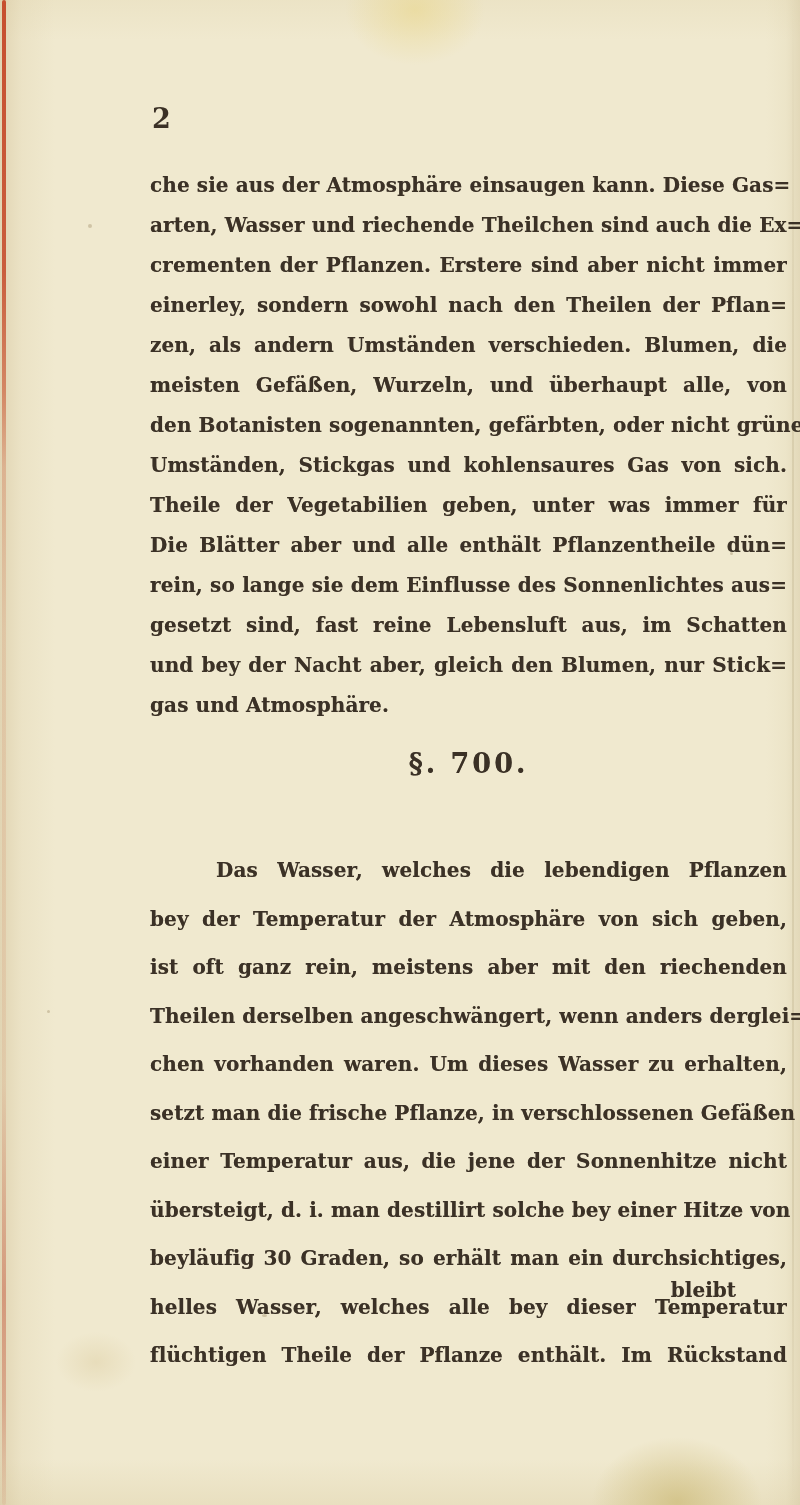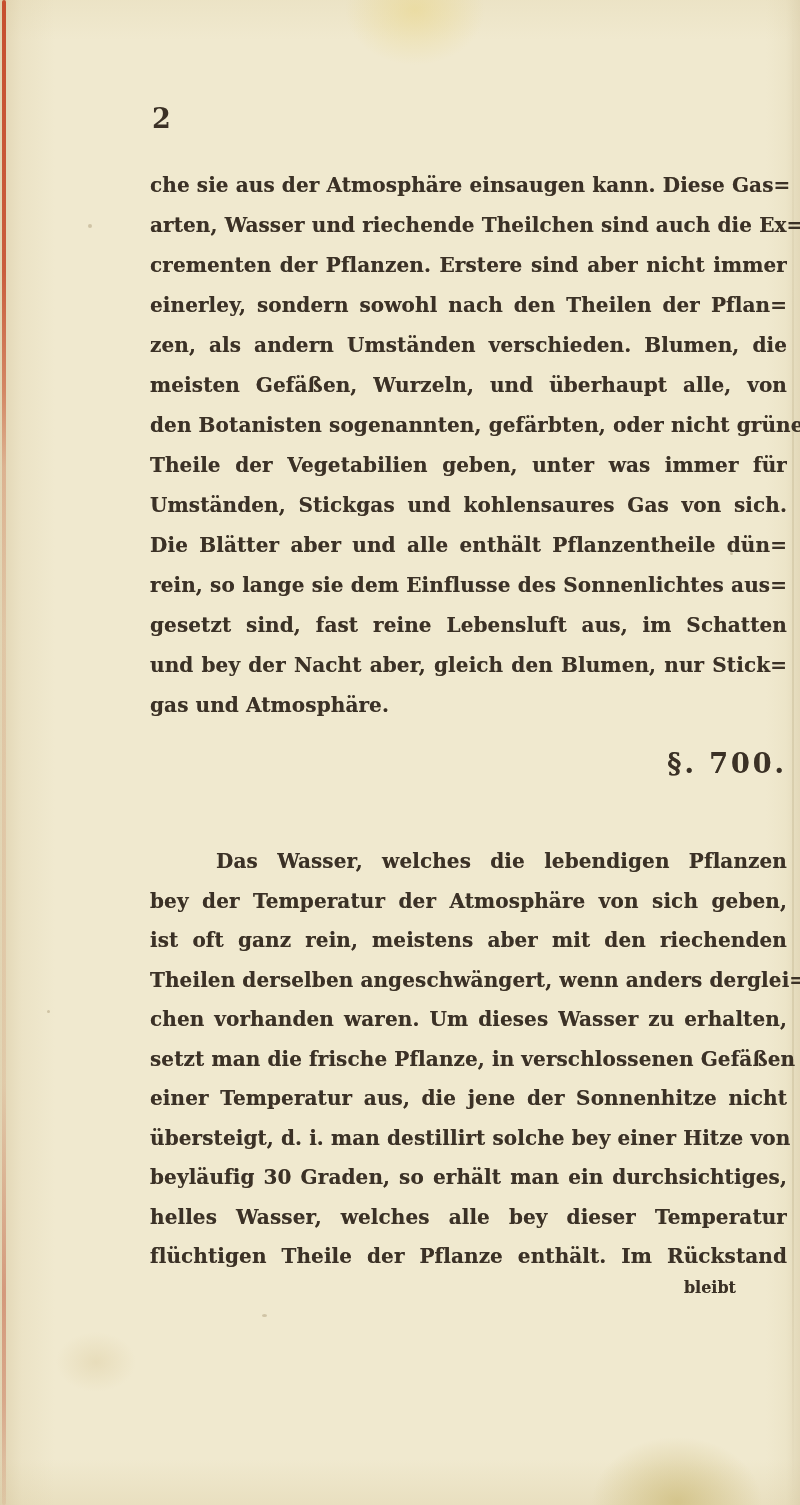--- a/index.html
+++ b/index.html
@@ -78,44 +78,44 @@
     height: 40px;
     line-height: 40px;
     font-size: 20px;
     font-weight: bold;
     letter-spacing: 0.1px;
     text-align: justify;
     text-align-last: justify;
     white-space: nowrap;
     text-shadow: 0 0 0.5px rgba(59,49,38,0.55);
   }
-  #para2 .tline { height: 39.5px; line-height: 39.5px; }
+  #para2 .tline { height: 39.5px; line-height: 39.5px; margin-top: 9px; }
   .tline.last {
     text-align-last: left;
   }
   .tline.indent {
     padding-left: 66px;
     width: 571px;
   }
   .section-heading {
     position: absolute;
     left: 150px;
     top: 748px;
     width: 637px;
-    text-align: right;
+    text-align: center;
     font-size: 27px;
     font-weight: bold;
     letter-spacing: 3px;
     text-shadow: 0 0 0.5px rgba(59,49,38,0.55);
   }
   .catchword {
     position: absolute;
     right: 64px;
     top: 1278px;
-    font-size: 16px;
+    font-size: 20px;
     font-weight: bold;
     text-shadow: 0 0 0.5px rgba(59,49,38,0.55);
     margin-left: 8px;
   }
 </style>
 </head>
 <body>
 
 <div id="page">
 
@@ -130,22 +130,22 @@
   <div class="page-number">2</div>
 
   <div id="para1" class="body-block">
     <div class="tline">che sie aus der Atmosphäre einsaugen kann. Diese Gas=</div>
     <div class="tline">arten, Wasser und riechende Theilchen sind auch die Ex=</div>
     <div class="tline">crementen der Pflanzen.  Erstere sind aber nicht immer</div>
     <div class="tline">einerley, sondern sowohl nach den Theilen der Pflan=</div>
     <div class="tline">zen, als andern Umständen verschieden.  Blumen, die</div>
     <div class="tline">meisten Gefäßen, Wurzeln, und überhaupt alle, von</div>
     <div class="tline">den Botanisten sogenannten, gefärbten, oder nicht grünen</div>
+    <div class="tline">Umständen, Stickgas und kohlensaures Gas von sich.</div>
     <div class="tline">Theile der Vegetabilien geben, unter was immer für</div>
-    <div class="tline">Umständen, Stickgas und kohlensaures Gas von sich.</div>
     <div class="tline">Die Blätter aber und alle enthält Pflanzentheile dün=</div>
     <div class="tline">rein, so lange sie dem Einflusse des Sonnenlichtes aus=</div>
     <div class="tline">gesetzt sind, fast reine Lebensluft aus, im Schatten</div>
     <div class="tline">und bey der Nacht aber, gleich den Blumen, nur Stick=</div>
     <div class="tline last">gas und Atmosphäre.</div>
   </div>
 
   <div class="section-heading">§. 700.</div>
 
   <div id="para2" class="body-block">

